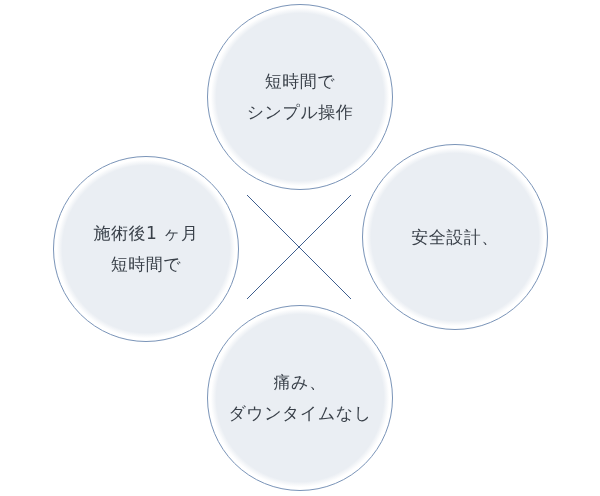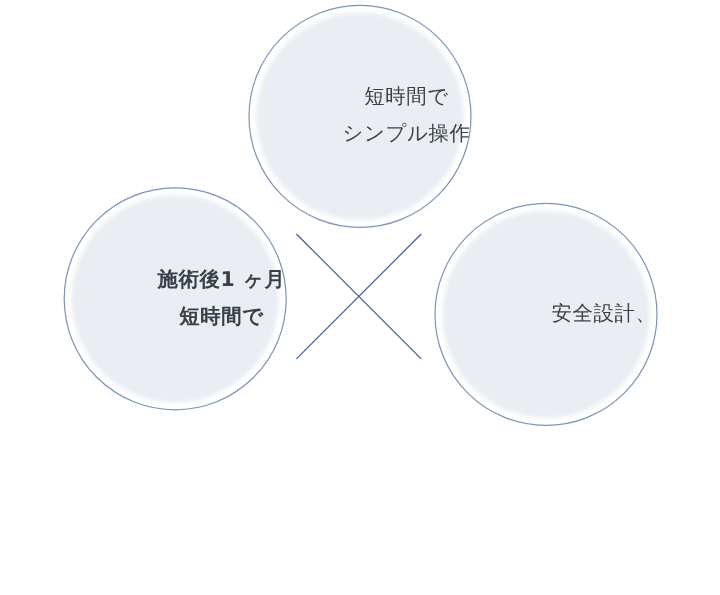--- a/index.html
+++ b/index.html
@@ -30,25 +30,25 @@
     height: 186px;
     box-sizing: border-box;
     border: 1px solid var(--border, #7a94b8);
     border-radius: 50%;
     
     background: radial-gradient(closest-side,
                 var(--fill, #eaeef3) 91%,
                 rgba(234, 238, 243, 0) 97%);
     display: flex;
     align-items: center;
-    justify-content: flex-end;
+    justify-content: center;
   }
   .node-top    { left: 207px; top: 4px; }
-  .node-left   { left: 53px;  top: 156px; font-weight: bold; }
-  .node-right  { left: 362px; top: 169px; }
+  .node-left   { left: 53px;  top: 156px; }
+  .node-right  { left: 362px; top: 144px; }
   .node-bottom { left: 207px; top: 305px; }
   .label {
     margin: 0;
     text-align: center;
     color: var(--text, #394049);
     font-size: 17px;
     line-height: 1.82;
     letter-spacing: 0.5px;
     white-space: nowrap;
   }
@@ -77,14 +77,20 @@
       <span class="ln">短時間で</span>
     </p>
   </div>
 
   <div class="node node-right">
     <p class="label">
       <span class="ln">安全設計、</span>
     </p>
   </div>
 
+  <div class="node node-bottom">
+    <p class="label">
+      <span class="ln">痛み、</span>
+      <span class="ln">ダウンタイムなし</span>
+    </p>
+  </div>
 
 </div>
 
 </body></html>

